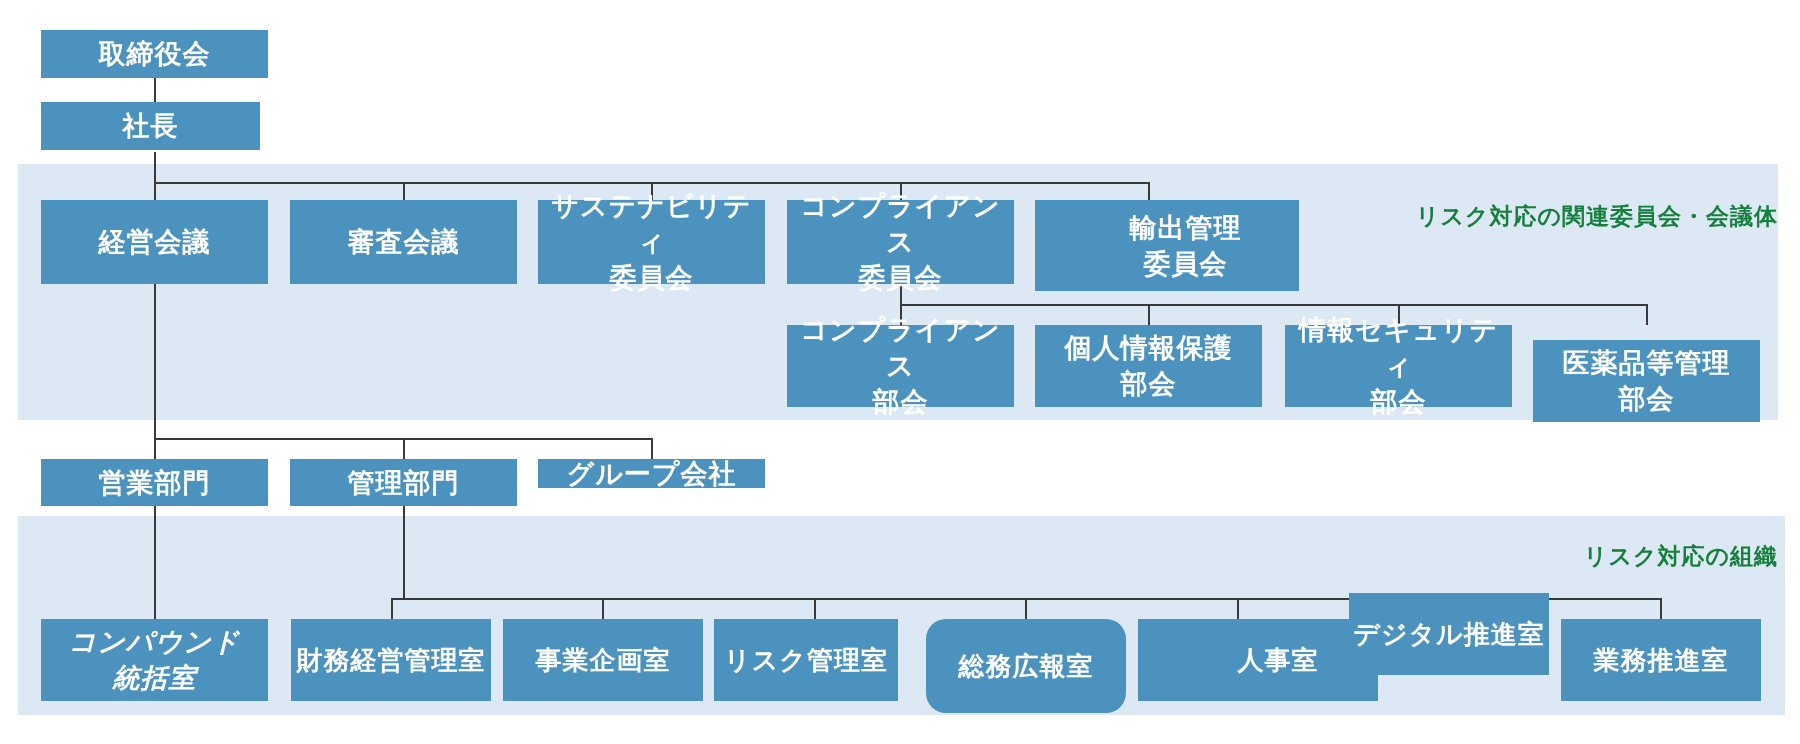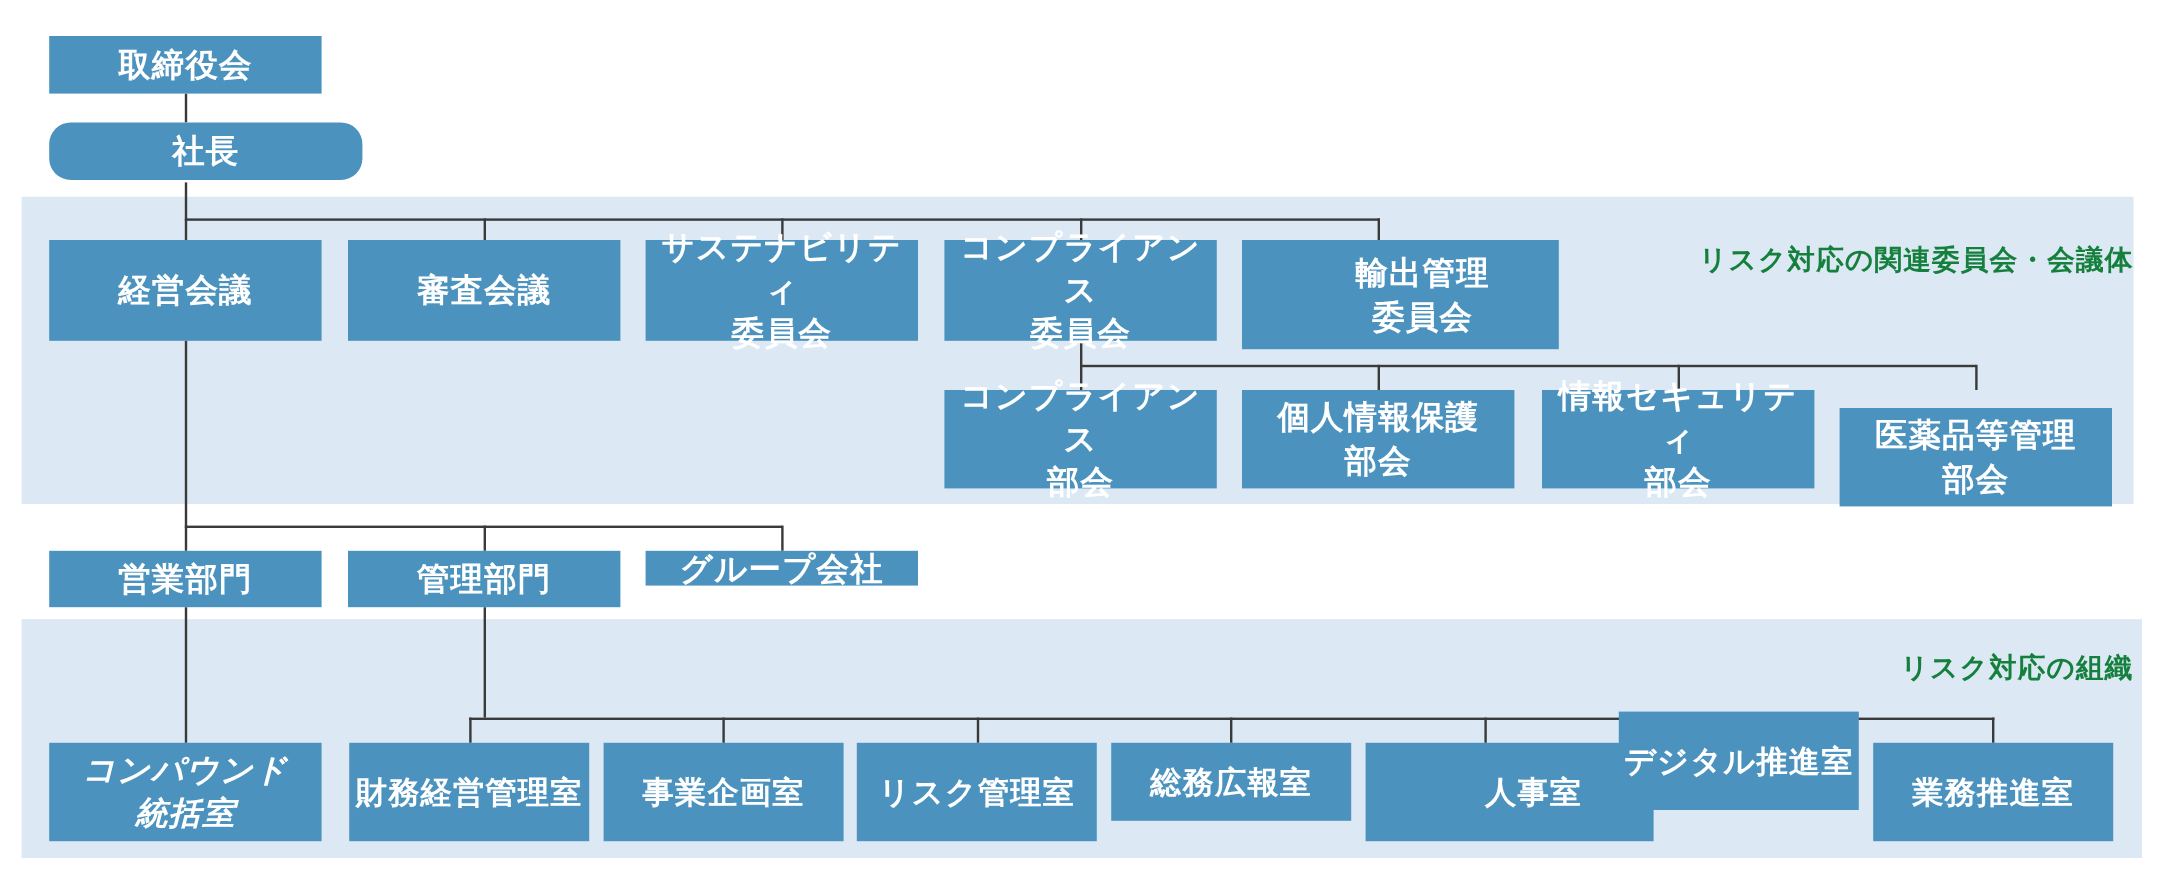--- a/index.html
+++ b/index.html
@@ -84,21 +84,21 @@
   <div class="line" style="left:391px; top:598px; width:1271px; height:2px;"></div>
   <div class="line" style="left:391px;  top:598px; width:2px; height:21px;"></div>
   <div class="line" style="left:602px;  top:598px; width:2px; height:21px;"></div>
   <div class="line" style="left:814px;  top:598px; width:2px; height:21px;"></div>
   <div class="line" style="left:1025px; top:598px; width:2px; height:21px;"></div>
   <div class="line" style="left:1237px; top:598px; width:2px; height:21px;"></div>
   <div class="line" style="left:1449px; top:598px; width:2px; height:21px;"></div>
   <div class="line" style="left:1660px; top:598px; width:2px; height:21px;"></div>
 
   <div class="node" style="left:41px; top:30px; width:227px; height:48px;">取締役会</div>
-  <div class="node" style="left:41px; top:102px; width:261px; height:48px;border-radius:18px;">社長</div>
+  <div class="node" style="left:41px; top:102px; width:219px; height:48px;">社長</div>
 
   <div class="node" style="left:41px; top:200px; width:227px; height:84px;">経営会議</div>
   <div class="node" style="left:290px; top:200px; width:227px; height:84px;">審査会議</div>
   <div class="node" style="left:538px; top:200px; width:227px; height:84px;">サステナビリティ
 委員会</div>
   <div class="node" style="left:787px; top:200px; width:227px; height:84px;">コンプライアンス
 委員会</div>
   <div class="node" style="left:1035px; top:200px; width:227px; height:91px;padding-left:37px;">輸出管理
 委員会</div>
 
@@ -112,19 +112,19 @@
 部会</div>
 
   <div class="node" style="left:41px; top:459px; width:227px; height:47px;">営業部門</div>
   <div class="node" style="left:290px; top:459px; width:227px; height:47px;">管理部門</div>
   <div class="node" style="left:538px; top:459px; width:227px; height:29px;">グループ会社</div>
 
   <div class="node" style="left:41px; top:619px; width:227px; height:82px;font-style:italic;">コンパウンド
 統括室</div>
   <div class="node small" style="left:291px; top:619px; width:200px; height:82px;">財務経営管理室</div>
   <div class="node small" style="left:503px; top:619px; width:200px; height:82px;">事業企画室</div>
-  <div class="node small" style="left:714px; top:619px; width:200px; height:82px;">リスク管理室</div>
-  <div class="node small" style="left:926px; top:619px; width:200px; height:65px;">総務広報室</div>
+  <div class="node small" style="left:714px; top:619px; width:184px; height:82px;">リスク管理室</div>
+  <div class="node small" style="left:926px; top:619px; width:200px; height:94px;border-radius:20px;">総務広報室</div>
   <div class="node small" style="left:1138px; top:619px; width:200px; height:82px;padding-left:40px;">人事室</div>
   <div class="node small" style="left:1349px; top:593px; width:200px; height:82px;">デジタル推進室</div>
   <div class="node small" style="left:1561px; top:619px; width:200px; height:82px;">業務推進室</div>
 
 </div>
 
 </body></html>

